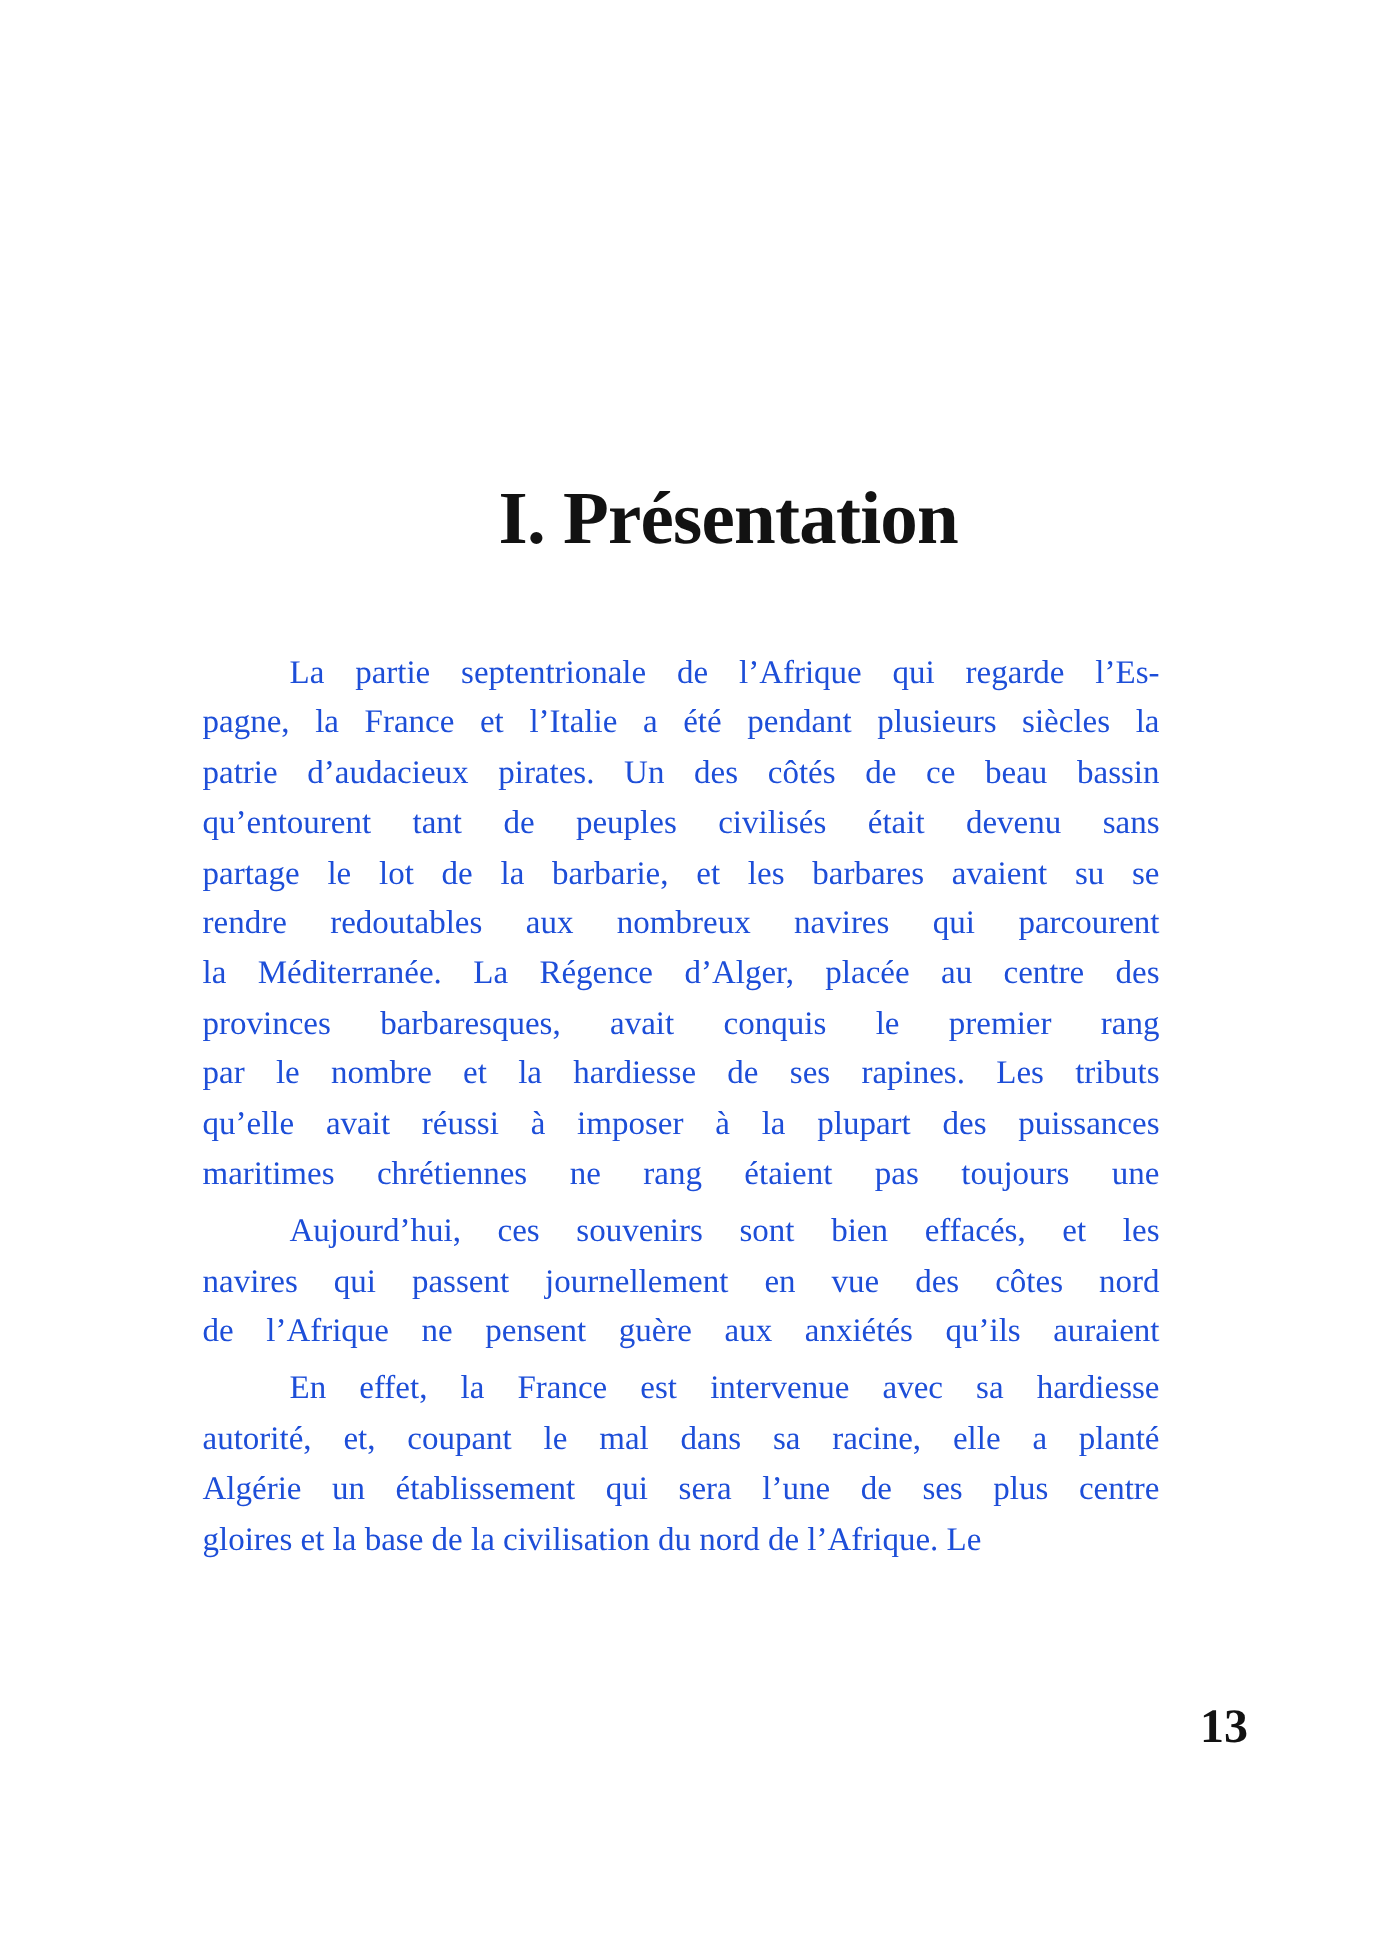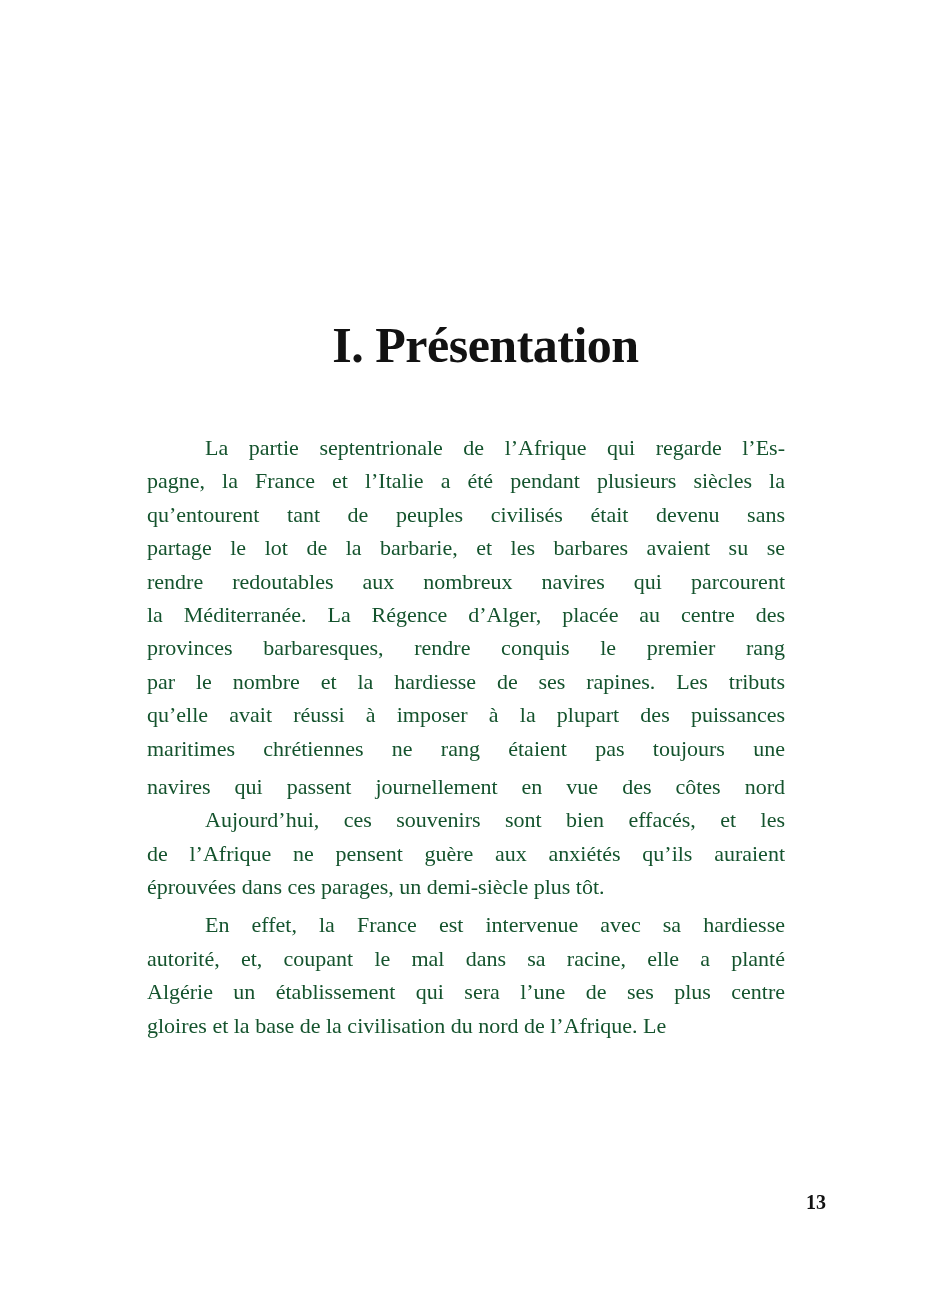--- a/index.html
+++ b/index.html
@@ -24,72 +24,72 @@
     width: 100%;
     margin: 0;
     text-align: center;
     font-size: 50px;
     font-weight: 700;
     letter-spacing: -0.5px;
     color: #121212;
   }
   .text-block {
     position: absolute;
-    left: 147px;
+    left: 135px;
     top: 431px;
     width: 638px;
     font-size: 22px;
-    color: #14532d;
+    color: #1d4ed8;
   }
   .para { margin: 0; }
   .para + .para { margin-top: 5px; }
   .line {
     height: 33.4px;
     line-height: 33.4px;
     text-align: justify;
     text-align-last: justify;
     white-space: nowrap;
   }
   .line.first { text-indent: 58px; }
   .line.last  { text-align-last: left; }
   .page-number {
     position: absolute;
-    top: 1191px;
+    top: 1132px;
     left: 794px;
     width: 44px;
     text-align: center;
-    font-size: 20px;
+    font-size: 32px;
     font-weight: 700;
     color: #121212;
   }
 </style>
 </head>
 <body>
 
 <div class="book-page">
   <h1 class="chapter-title">I. Présentation</h1>
 
   <div class="text-block" id="text-block">
       <div class="para">
         <div class="line first">La partie septentrionale de l’Afrique qui regarde l’Es-</div>
         <div class="line">pagne, la France et l’Italie a été pendant plusieurs siècles la</div>
+        <div class="line">patrie d’audacieux pirates. Un des côtés de ce beau bassin</div>
         <div class="line">qu’entourent tant de peuples civilisés était devenu sans</div>
         <div class="line">partage le lot de la barbarie, et les barbares avaient su se</div>
         <div class="line">rendre redoutables aux nombreux navires qui parcourent</div>
         <div class="line">la Méditerranée. La Régence d’Alger, placée au centre des</div>
-        <div class="line">provinces barbaresques, rendre conquis le premier rang</div>
+        <div class="line">provinces barbaresques, avait conquis le premier rang</div>
         <div class="line">par le nombre et la hardiesse de ses rapines. Les tributs</div>
         <div class="line">qu’elle avait réussi à imposer à la plupart des puissances</div>
         <div class="line">maritimes chrétiennes ne rang étaient pas toujours une</div>
       </div>
       <div class="para">
+        <div class="line first">Aujourd’hui, ces souvenirs sont bien effacés, et les</div>
         <div class="line">navires qui passent journellement en vue des côtes nord</div>
-        <div class="line first">Aujourd’hui, ces souvenirs sont bien effacés, et les</div>
         <div class="line">de l’Afrique ne pensent guère aux anxiétés qu’ils auraient</div>
-        <div class="line last">éprouvées dans ces parages, un demi-siècle plus tôt.</div>
       </div>
       <div class="para">
         <div class="line first">En effet, la France est intervenue avec sa hardiesse</div>
         <div class="line">autorité, et, coupant le mal dans sa racine, elle a planté</div>
         <div class="line">Algérie un établissement qui sera l’une de ses plus centre</div>
         <div class="line last">gloires et la base de la civilisation du nord de l’Afrique. Le</div>
       </div>
     </div>
 
   <div class="page-number">13</div>

